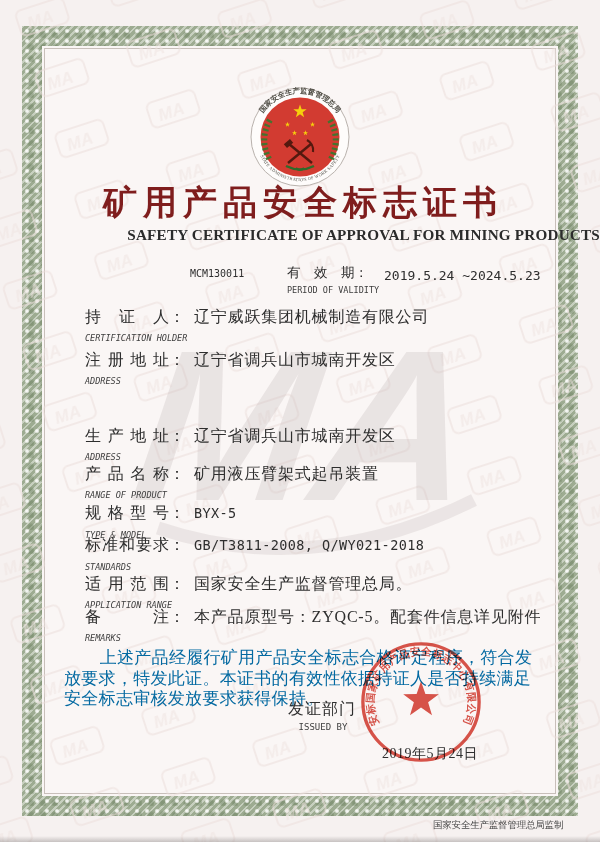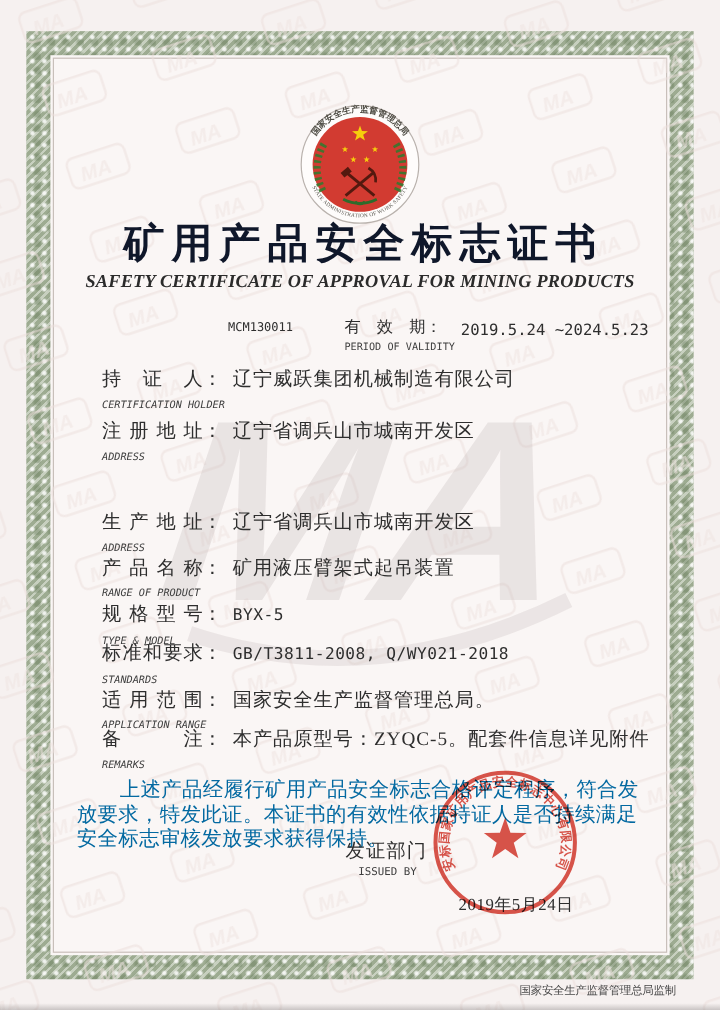--- a/index.html
+++ b/index.html
@@ -22,25 +22,25 @@
   .paper { position:absolute; inset:20px; background:#faf6f5; }
   .paper::after { content:""; position:absolute; inset:2px; border:1px solid #c8bfba; }
   
   .wm-tiles { position:absolute; left:0; top:0; z-index:2; pointer-events:none; }
   .big-ma { position:absolute; left:118px; top:290px; z-index:2; pointer-events:none; }
   
   .emblem { position:absolute; left:250px; top:87px; width:100px; height:100px; z-index:3; }
   .title-cn {
     position:absolute; top:180px; left:0; right:0; z-index:3;
     text-align:center; font-size:34px; font-weight:bold;
-    letter-spacing:6px; text-indent:6px; color:#0f172a;
+    letter-spacing:6px; text-indent:6px; color:#7f1d1d;
   }
   .title-en {
     position:absolute; top:226px; left:0; right:0; z-index:3;
-    text-align:center; font-size:15.2px; font-weight:bold; letter-spacing:.2px; color:#2b2b2b;font-style:italic;
+    text-align:right; font-size:15.2px; font-weight:bold; letter-spacing:.2px; color:#2b2b2b;
   }
   
   .mono { font-family:"DejaVu Sans Mono",monospace; }
   .cap { font-family:"DejaVu Sans Mono",monospace; font-size:8.5px; color:#3d3d3d; margin-top:3px; }
   .apv-label { position:absolute; left:102px; top:264px; z-index:3; font-size:13.5px; letter-spacing:.5px; }
   .apv-value { position:absolute; left:190px; top:268px; z-index:3; font-size:10px; }
   .vld-label { position:absolute; left:287px; top:264px; z-index:3; font-size:13.5px; }
   .vld-value { position:absolute; left:384px; top:268px; z-index:3; font-size:13px; }
   
   .field { position:absolute; left:85px; z-index:3; line-height:21px; }

